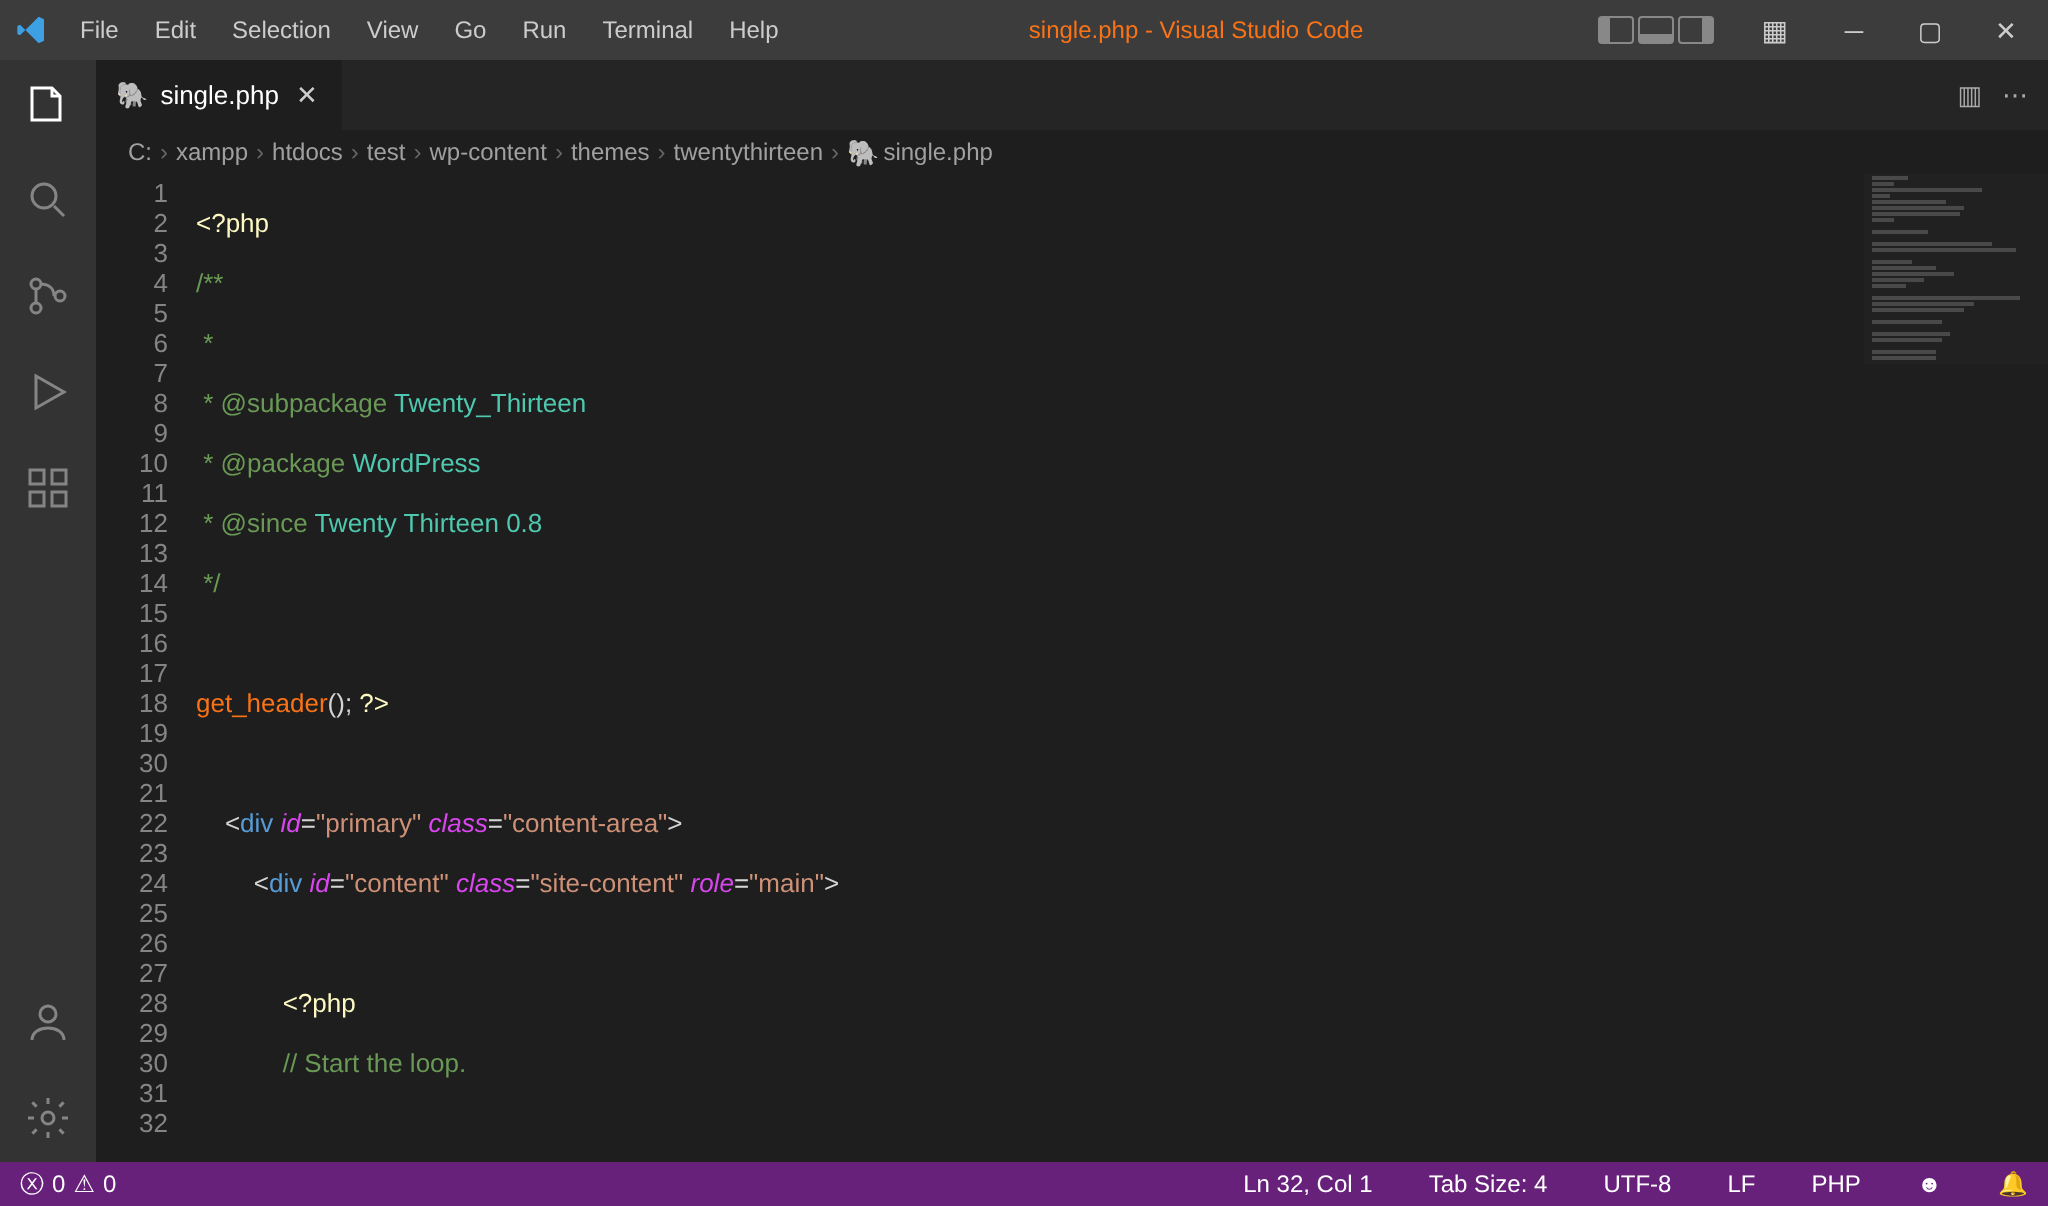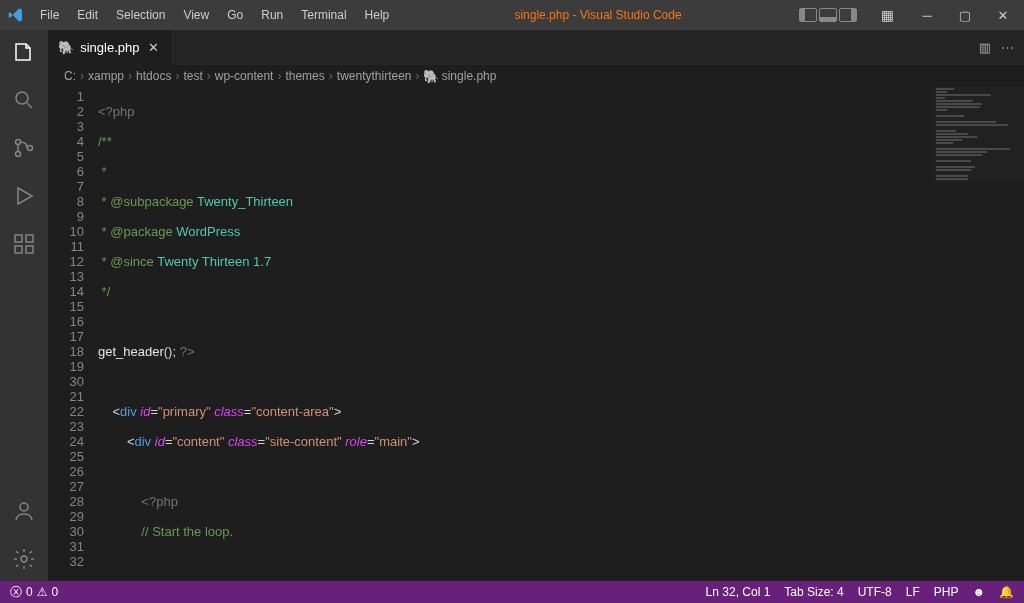--- a/index.html
+++ b/index.html
@@ -34,31 +34,31 @@
     .breadcrumbs { height:22px; display:flex; align-items:center; padding:0 16px; font-size:12px; color:#a0a0a0; gap:2px; background:#1e1e1e; }
     .bc-sep { color:#666; margin:0 2px; }
     .code { flex:1; display:flex; font-family:Consolas,"Courier New",monospace; font-size:13px; line-height:15px; overflow:hidden; position:relative; }
     .gutter { width:50px; text-align:right; color:#858585; padding:2px 14px 2px 0; user-select:none; }
     .gutter div { height:15px; }
     .lines { flex:1; padding:2px 0; color:#d4d4d4; white-space:pre; }
     .lines > div { height:15px; }
     .minimap { position:absolute; right:0; top:57px; width:92px; height:95px; background:#252526; opacity:.55; }
     .minimap .mm { height:2px; margin:1px 4px; background:#6d6d6d; }
     
-    .tag-open{ color:#737373; }
+    .tag-open{ color:#fef9c3; }
     .tag-name{ color:#569cd6; }
     .attr{ color:#d946ef;font-style:italic; }
     .str{ color:#ce9178; }
     .com-d{ color:#6a9955; }
-    .fn{ color:#e5e5e5; }
+    .fn{ color:#f97316; }
     .class-n{ color:#4ec9b0; }
 
     
     .statusbar { height:22px; background:#68217a; color:#fff; display:flex; align-items:center; font-size:12px; padding:0 10px; gap:14px; }
-    .sb-right { margin-left:auto; display:flex; gap:14px; align-items:center; }
+    .sb-right { margin-left:auto; display:flex; gap:28px; align-items:center; }
     .sb-item { display:flex; align-items:center; gap:4px; }
   </style>
 </head>
 <body>
 
 <div class="titlebar">
   <div class="app-icon">
     <svg viewBox="0 0 24 24" width="16" height="16">
         <path fill="#3da0e3" d="M17 2l4 2v16l-4 2-10-10L3 16l-2-1V9l2-1 4 4L17 2z"></path>
       </svg>
@@ -203,21 +203,21 @@
           <div>30</div>
           <div>31</div>
           <div>32</div>
         </div>
       <div class="lines" id="lines">
 <div><span class="tag-open">&lt;?php</span></div>
 <div><span class="com-d">/**</span></div>
 <div><span class="com-d"> *</span></div>
 <div><span class="com-d"> * @subpackage</span><span class="class-n"> Twenty_Thirteen</span></div>
 <div><span class="com-d"> * @package</span><span class="class-n"> WordPress</span></div>
-<div><span class="com-d"> * @since</span><span class="class-n"> Twenty Thirteen 1.7</span></div>
+<div><span class="com-d"> * @since</span><span class="class-n"> Twenty Thirteen 0.8</span></div>
 <div><span class="com-d"> */</span></div>
 <div> </div>
 <div><span class="fn">get_header</span>(); <span class="tag-open">?&gt;</span></div>
 <div> </div>
 <div>    &lt;<span class="tag-name">div</span> <span class="attr">id</span>=<span class="str">"primary"</span> <span class="attr">class</span>=<span class="str">"content-area"</span>&gt;</div>
 <div>        &lt;<span class="tag-name">div</span> <span class="attr">id</span>=<span class="str">"content"</span> <span class="attr">class</span>=<span class="str">"site-content"</span> <span class="attr">role</span>=<span class="str">"main"</span>&gt;</div>
 <div> </div>
 <div>            <span class="tag-open">&lt;?php</span></div>
 <div>            <span class="com-d">// Start the loop.</span></div>
 

